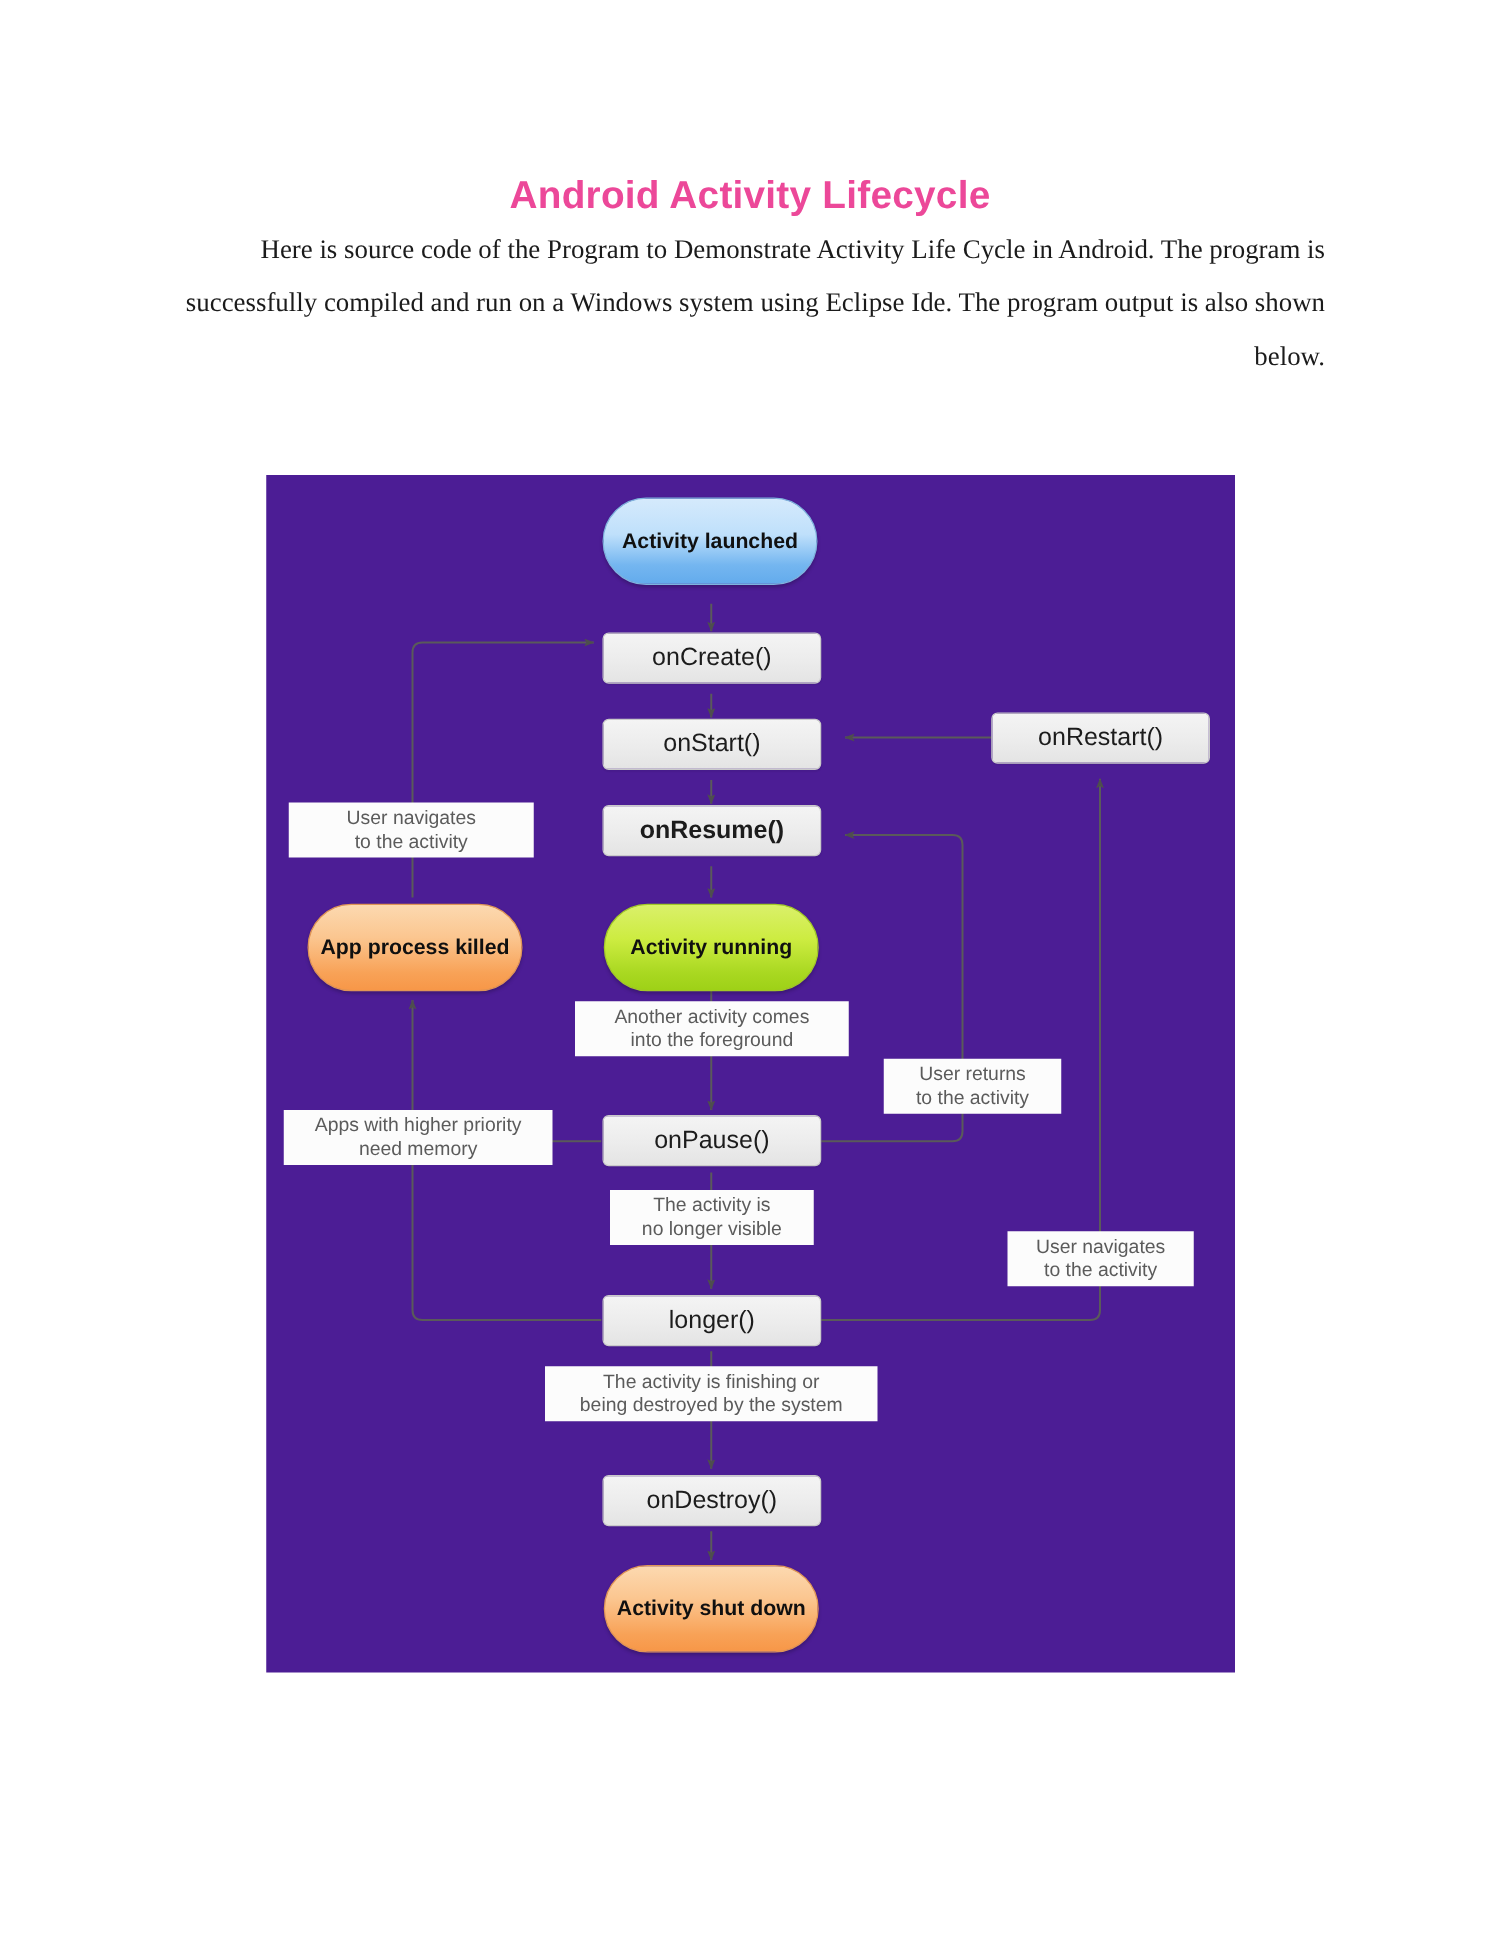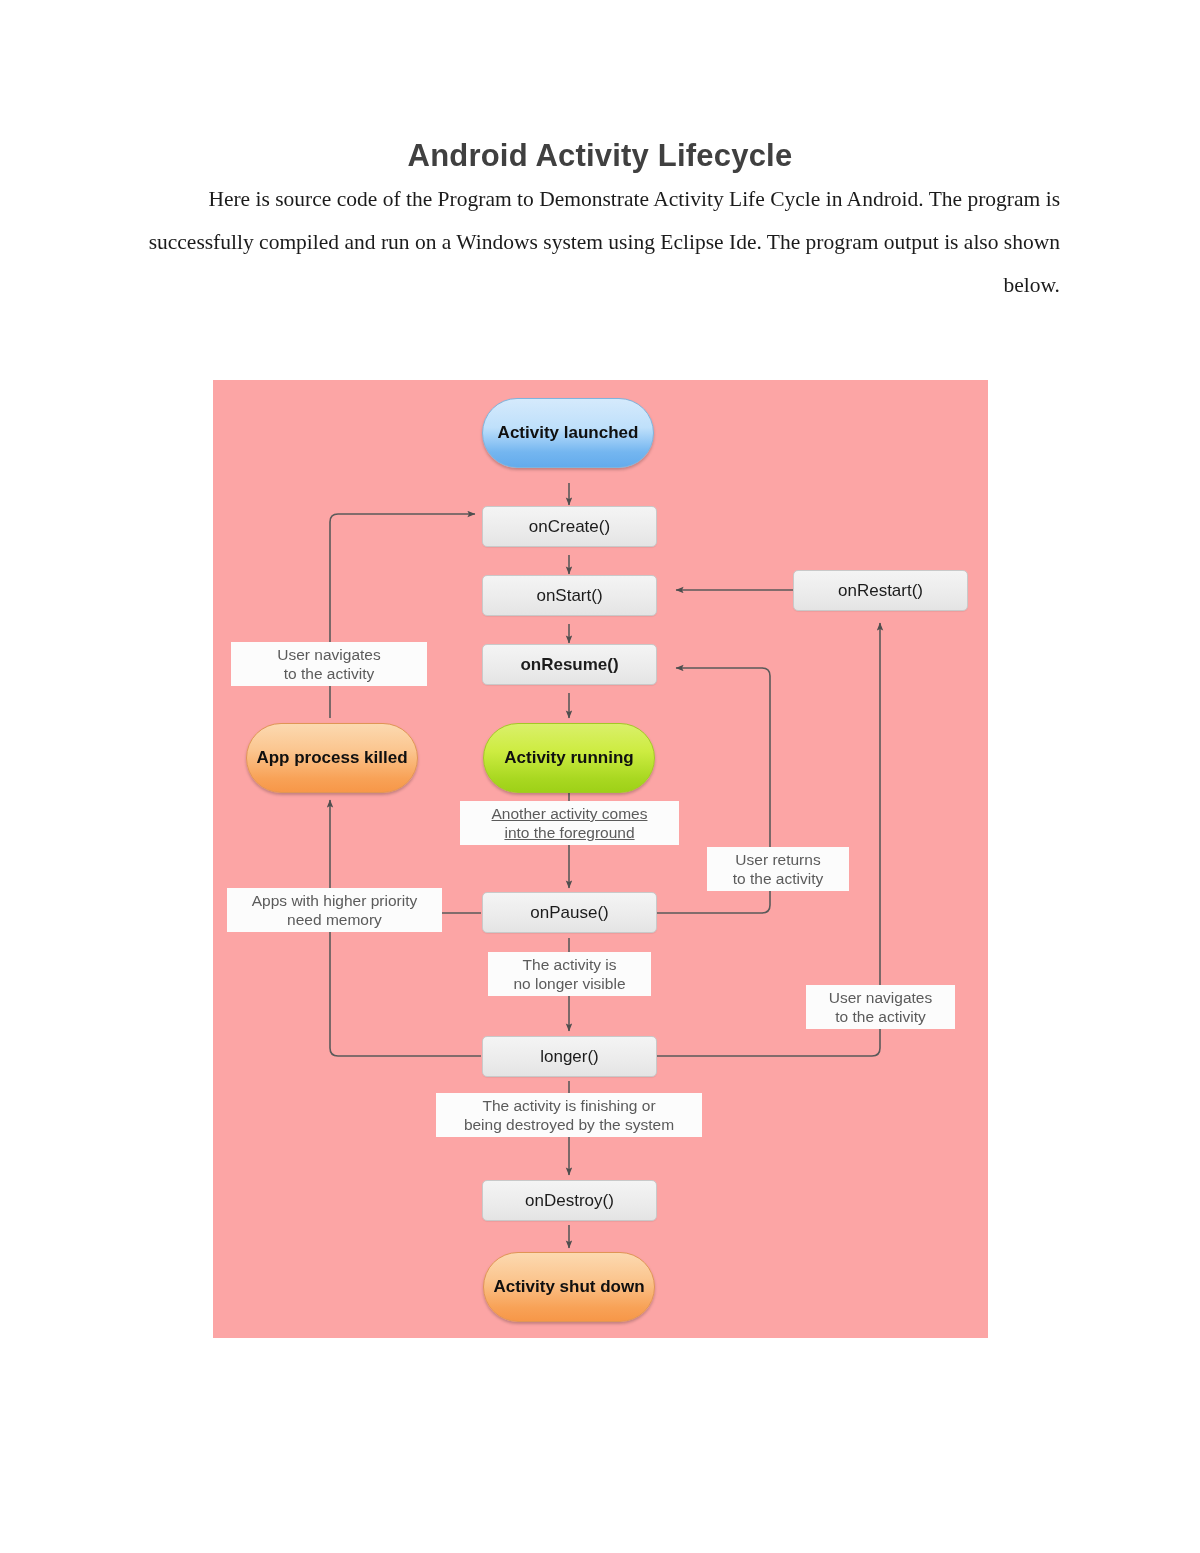--- a/index.html
+++ b/index.html
@@ -21,42 +21,42 @@
   #doc-title {
     position: absolute;
     left: 140px;
     top: 138px;
     width: 920px;
     text-align: center;
     font-family: "Liberation Sans", "DejaVu Sans", sans-serif;
     font-weight: bold;
     font-size: 31px;
     letter-spacing: 0.2px;
-    color: #404040;
+    color: #ec4899;
   }
   #doc-intro {
     position: absolute;
     left: 140px;
     top: 178px;
     width: 920px;
     font-family: "Liberation Serif", "DejaVu Serif", serif;
     font-size: 21.5px;
     line-height: 43px;
     color: #1b1b1b;
     text-align: right;
   }
 
   
   #diagram {
     position: absolute;
     left: 213px;
     top: 380px;
     width: 775px;
     height: 958px;
-    background: #fca5a5;
+    background: #4c1d95;
   }
   #diagram svg {
     position: absolute;
     left: 0;
     top: 0;
     width: 775px;
     height: 958px;
     overflow: visible;
   }
 
@@ -72,21 +72,21 @@
     z-index: 3;
   }
 
   
   .box {
     width: 175px;
     height: 41px;
     border: 1px solid #c9c9c9;
     border-radius: 5px;
     background: linear-gradient(to bottom, #f4f4f4 0%, #ececec 55%, #e4e4e4 100%);
-    font-size: 17px;
+    font-size: 20px;
     color: #1c1c1c;
     box-shadow: 0 1px 1px rgba(0,0,0,0.06);
   }
 
   
   .pill {
     width: 172px;
     height: 70px;
     border-radius: 35px;
     font-size: 17px;
@@ -193,21 +193,21 @@
   <div class="node box" style="left:269px; top:656px;">longer()</div>
 
   <div class="node box" style="left:269px; top:800px;">onDestroy()</div>
 
   <div class="node pill orange" style="left:270px; top:872px;">Activity
 shut down</div>
 
   <div class="edge-label" style="left:18px; top:262px; width:196px;">User navigates
 to the activity</div>
 
-  <div class="edge-label" style="left:247px; top:421px; width:219px;text-decoration:underline;">Another activity comes
+  <div class="edge-label" style="left:247px; top:421px; width:219px;">Another activity comes
 into the foreground</div>
 
   <div class="edge-label" style="left:494px; top:467px; width:142px;">User returns
 to the activity</div>
 
   <div class="edge-label" style="left:14px; top:508px; width:215px;">Apps with higher priority
 need memory</div>
 
   <div class="edge-label" style="left:275px; top:572px; width:163px;">The activity is
 no longer visible</div>

